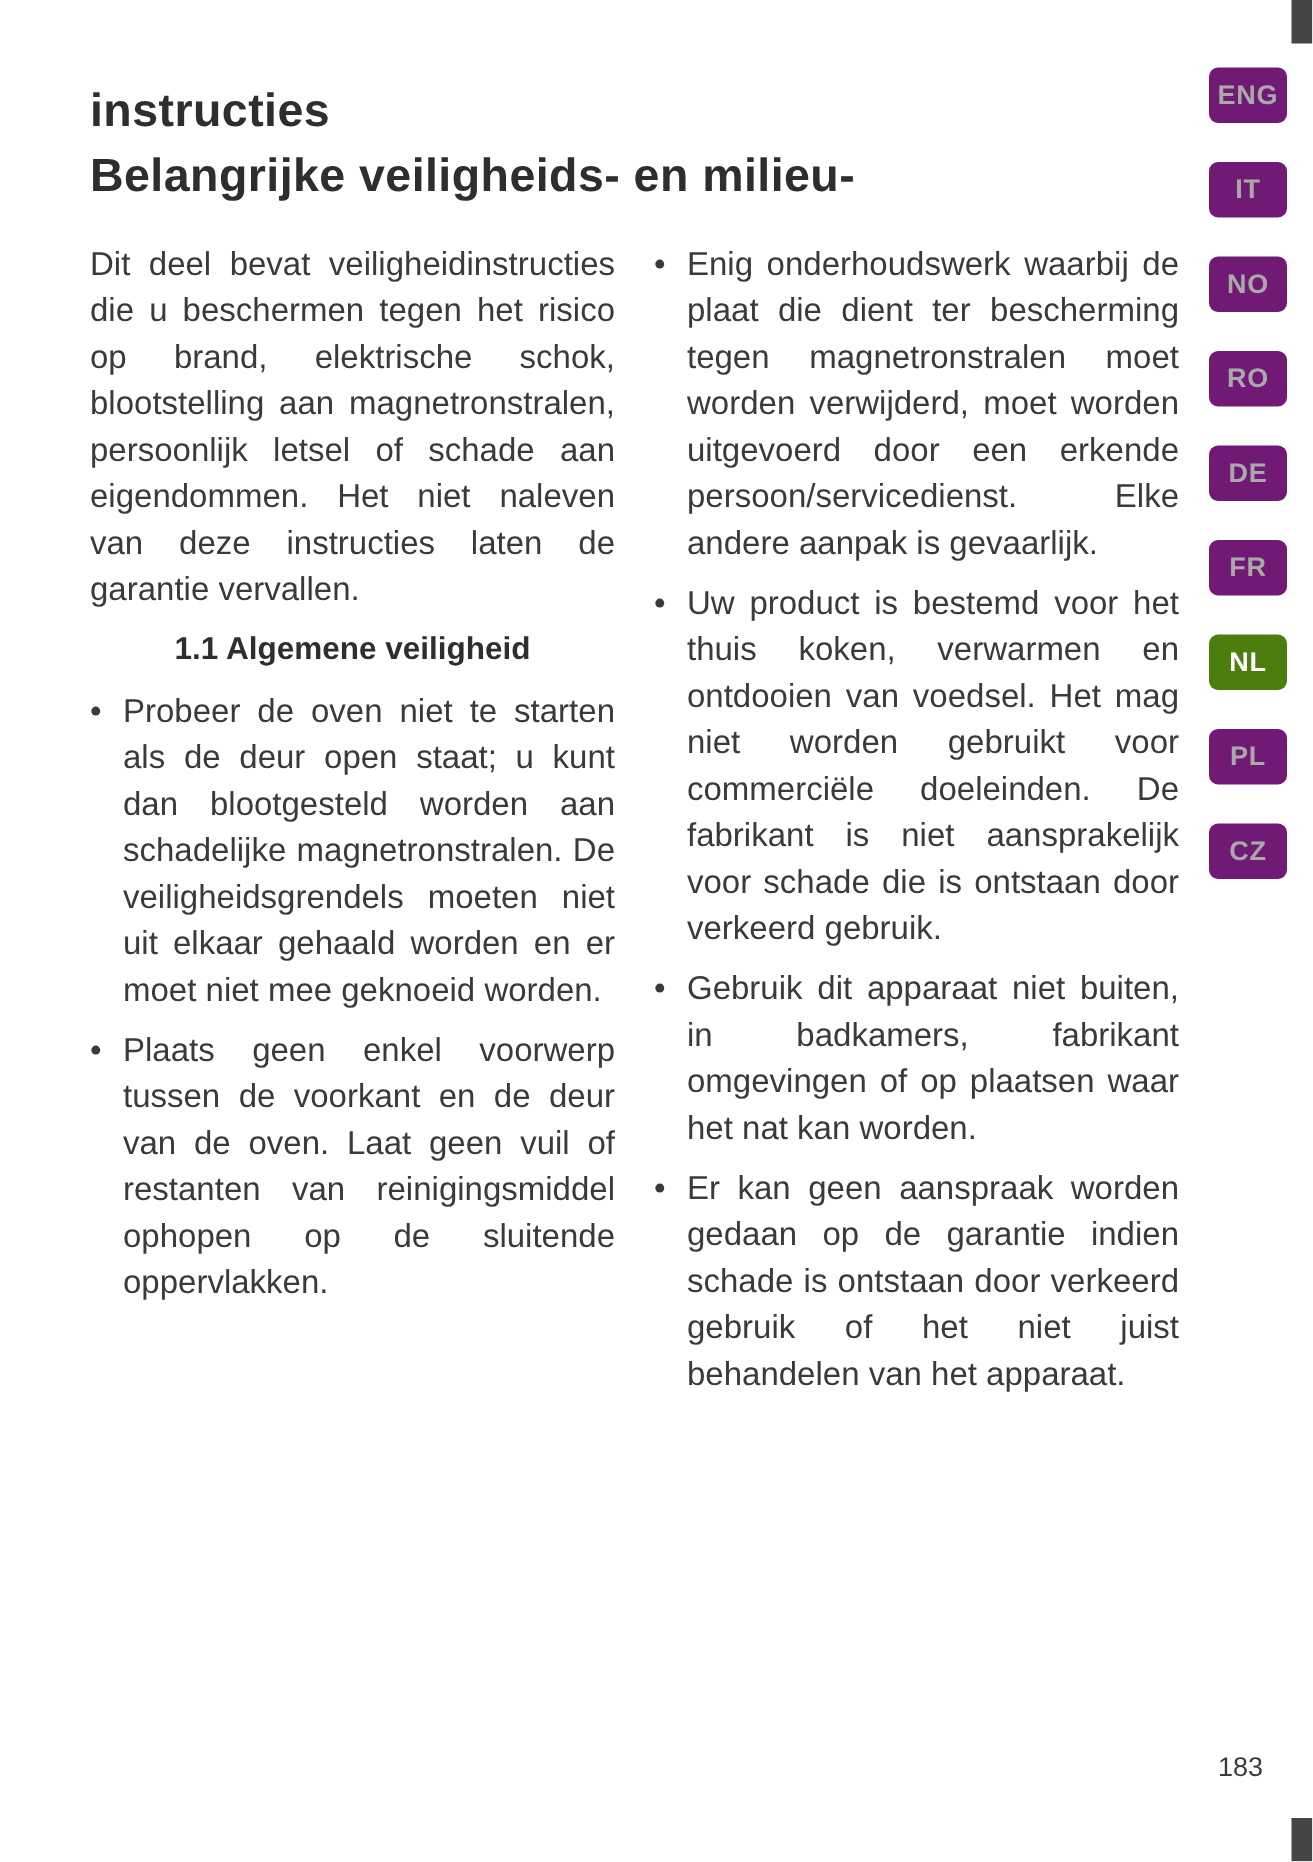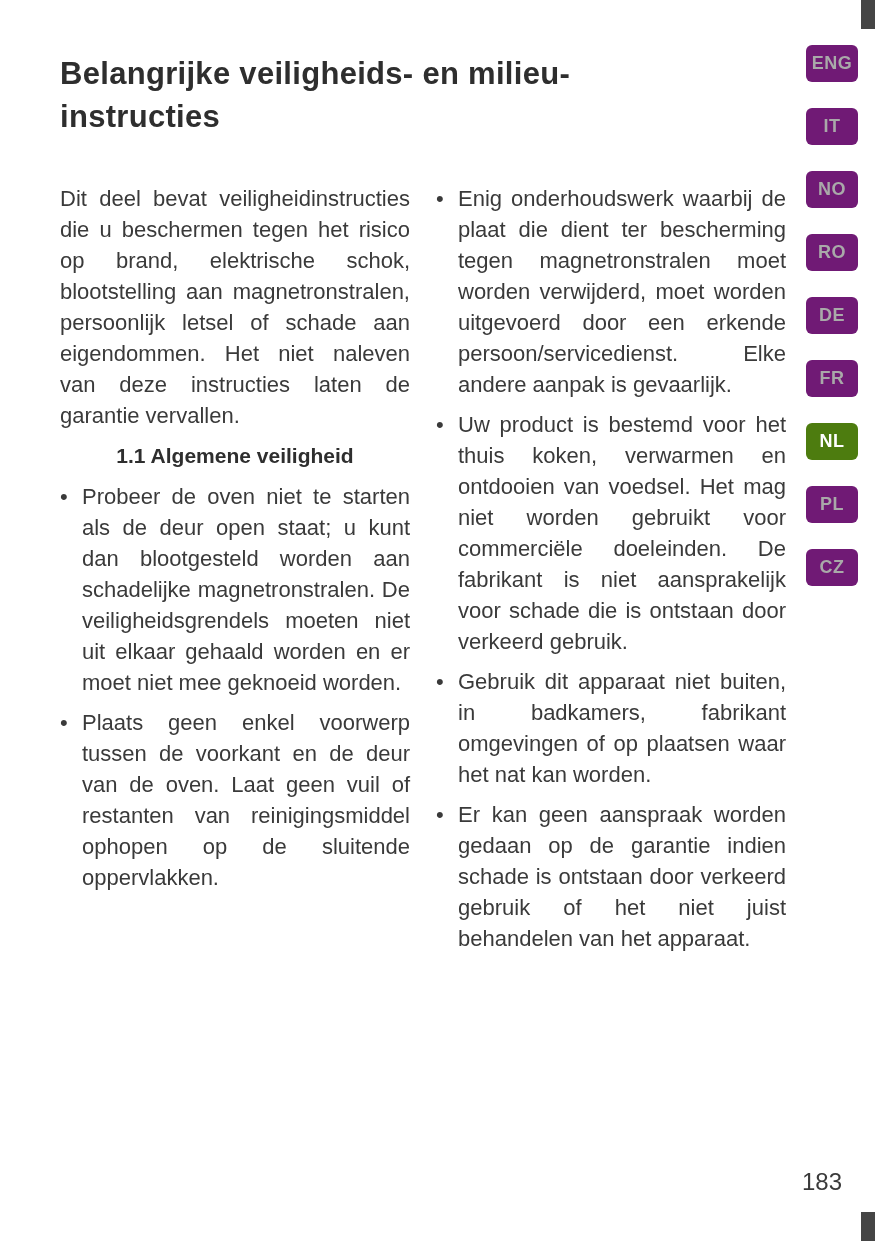--- a/index.html
+++ b/index.html
@@ -37,21 +37,20 @@
     width:726px;
     display:flex;
     gap:26px;
   }
   .col {
     width:350px;
     font-size:22px;
     line-height:31px;
     text-align:justify;
     hyphens:auto;
-    margin-top:23px;
     -webkit-hyphens:auto;
   }
   .intro { margin-bottom:12px; }
   .section-heading {
     font-size:21px;
     line-height:26px;
     font-weight:bold;
     text-align:center;
     margin:10px 0 12px 0;
     color:#2e2e2e;
@@ -80,35 +79,35 @@
     display:flex;
     align-items:center;
     justify-content:center;
   }
   .tab.active { background:#4d7c0f; color:#ffffff; }
 
   .page-number {
     position:absolute;
     top:1168px;
     right:33px;
-    font-size:24px;
+    font-size:18px;
     color:#3a3a3a;
   }
 </style>
 </head>
 <body>
 
 <div class="page">
 
   <div class="edge-strip top"></div>
   <div class="edge-strip bottom"></div>
 
   <h1 class="title">
+    <span>instructies</span>
     <span>Belangrijke veiligheids- en milieu-</span>
-    <span>instructies</span>
   </h1>
 
   <div class="columns">
 
     <div class="col">
       <p class="intro">Dit deel bevat veiligheidinstructies die u beschermen tegen het risico op brand, elektrische schok, blootstelling aan magnetronstralen, persoonlijk letsel of schade aan eigendommen. Het niet naleven van deze instructies laten de garantie vervallen.</p>
 
       <h2 class="section-heading">1.1 Algemene veiligheid</h2>
 
       <div class="bullet">

